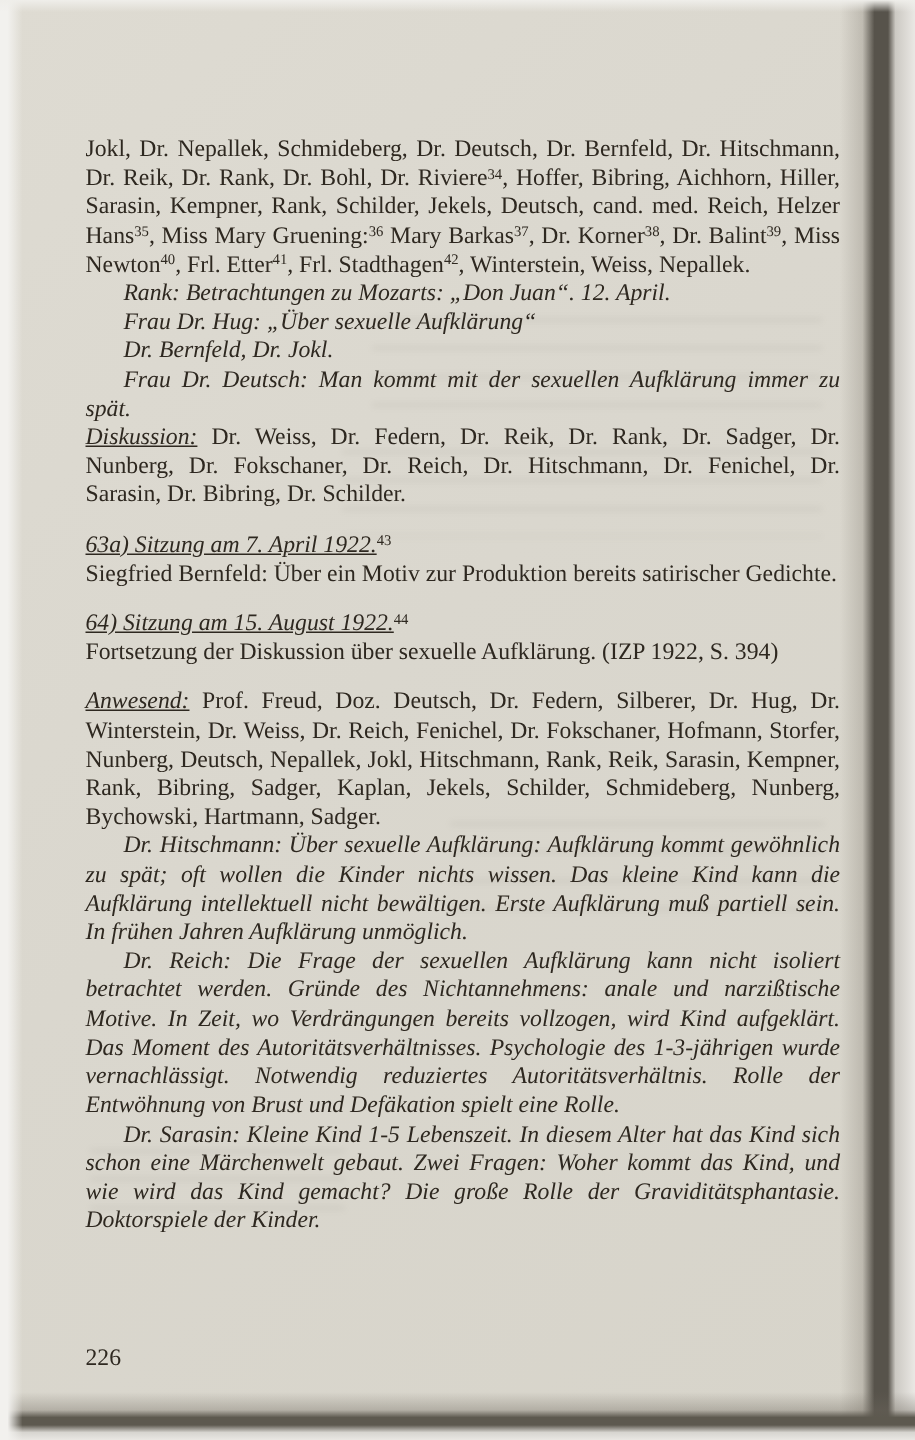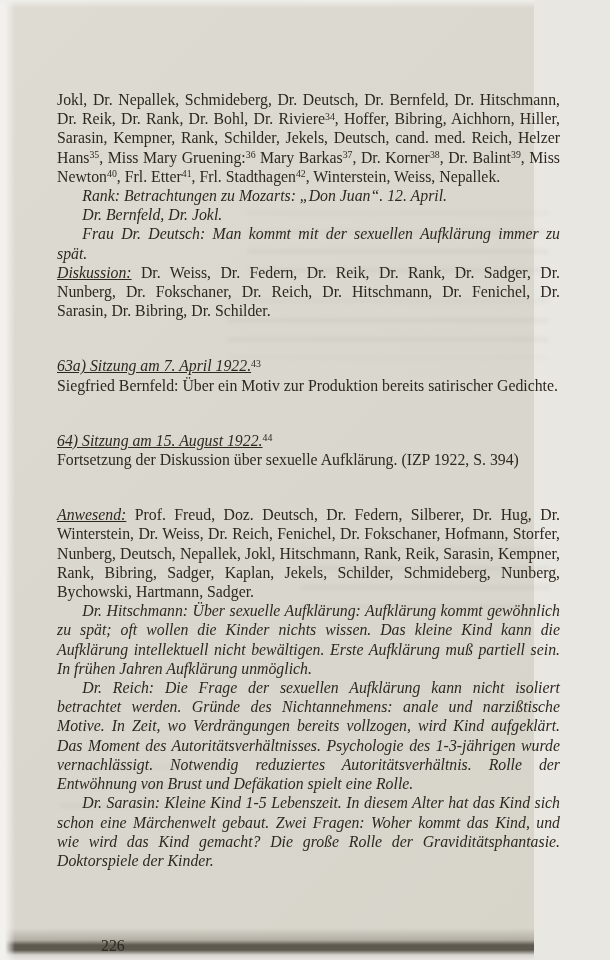--- a/index.html
+++ b/index.html
@@ -5,21 +5,21 @@
   html, body {
     margin: 0;
     padding: 0;
     width: 610px;
     height: 960px;
     overflow: hidden;
     background: #e9e7e2;
   }
   .scan {
     position: relative;
-    width: 534px;
+    width: 610px;
     height: 960px;
     font-family: "Liberation Serif", "DejaVu Serif", serif;
     background:
       
       linear-gradient(180deg, #efeeea 0px, rgba(239,238,234,0) 8px),
       
       linear-gradient(90deg, #f2f1ee 0px, #f2f1ee 5px, rgba(242,241,238,0) 15px),
       
       linear-gradient(180deg, rgba(0,0,0,0) 0px, rgba(0,0,0,0) 928px, rgba(110,104,94,0.35) 940px, #5d594f 945px, #5d594f 950px, #d7d5d0 955px, #e9e7e3 960px),
       
@@ -34,37 +34,36 @@
     width: 503px;
     color: #2e2820;
     font-size: 15.8px;
     line-height: 19.2px;
     text-align: justify;
     hyphens: auto;
     -webkit-hyphens: auto;
   }
   .text-block p { margin: 0; }
   .text-block p.indent { text-indent: 1.6em; font-style: italic; }
-  .text-block p.gap { margin-top: 36px; }
+  .text-block p.gap { margin-top: 14px; }
   .text-block em { font-style: italic; text-decoration: underline; }
   .text-block sup {
     font-size: 0.62em;
     line-height: 0;
     vertical-align: baseline;
     position: relative;
     top: -0.45em;
   }
   .page-number {
     position: absolute;
     left: 57px;
-    top: 936px;
+    top: 896px;
     color: #2e2820;
     font-size: 15.8px;
     line-height: 19.2px;
-    margin-left: 44px;
   }
   
   .ghost {
     position: absolute;
     pointer-events: none;
     background: repeating-linear-gradient(180deg, #817c70 0px, #817c70 2.5px, rgba(0,0,0,0) 2.5px, rgba(0,0,0,0) 19px);
     filter: blur(2px);
     opacity: 0.11;
   }
   .ghost-1 { left: 248px; top: 212px; width: 300px; height: 66px; }
@@ -77,20 +76,21 @@
 
 <div class="scan">
   <div class="ghost ghost-1"></div>
   <div class="ghost ghost-2"></div>
   <div class="ghost ghost-3"></div>
   <div class="ghost ghost-4"></div>
 
   <div class="text-block">
       <p class=""><span>Jokl, Dr. Nepallek, Schmideberg, Dr. Deutsch, Dr. Bernfeld, Dr. Hitschmann, Dr. Reik, Dr. Rank, Dr. Bohl, Dr. Riviere</span><sup>34</sup><span>, Hoffer, Bibring, Aichhorn, Hiller, Sarasin, Kempner, Rank, Schilder, Jekels, Deutsch, cand. med. Reich, Helzer Hans</span><sup>35</sup><span>, Miss Mary Gruening:</span><sup>36</sup><span> Mary Barkas</span><sup>37</sup><span>, Dr. Korner</span><sup>38</sup><span>, Dr. Balint</span><sup>39</sup><span>, Miss Newton</span><sup>40</sup><span>, Frl. Etter</span><sup>41</sup><span>, Frl. Stadthagen</span><sup>42</sup><span>, Winterstein, Weiss, Nepallek.</span></p>
       <p class="indent "><span>Rank: Betrachtungen zu Mozarts: „Don Juan“. 12. April.</span></p>
+      <p class="indent "><span>Frau Dr. Hug: „Über sexuelle Aufklärung“</span></p>
       <p class="indent "><span>Dr. Bernfeld, Dr. Jokl.</span></p>
       <p class="indent "><span>Frau Dr. Deutsch: Man kommt mit der sexuellen Aufklärung immer zu spät.</span></p>
       <p class=""><em>Diskussion:</em><span> Dr. Weiss, Dr. Federn, Dr. Reik, Dr. Rank, Dr. Sadger, Dr. Nunberg, Dr. Fokschaner, Dr. Reich, Dr. Hitschmann, Dr. Fenichel, Dr. Sarasin, Dr. Bibring, Dr. Schilder.</span></p>
       <p class="gap"><em>63a) Sitzung am 7. April 1922.</em><sup>43</sup></p>
       <p class=""><span>Siegfried Bernfeld: Über ein Motiv zur Produktion bereits satirischer Gedichte.</span></p>
       <p class="gap"><em>64) Sitzung am 15. August 1922.</em><sup>44</sup></p>
       <p class=""><span>Fortsetzung der Diskussion über sexuelle Aufklärung. (IZP 1922, S. 394)</span></p>
       <p class="gap"><em>Anwesend:</em><span> Prof. Freud, Doz. Deutsch, Dr. Federn, Silberer, Dr. Hug, Dr. Winterstein, Dr. Weiss, Dr. Reich, Fenichel, Dr. Fokschaner, Hofmann, Storfer, Nunberg, Deutsch, Nepallek, Jokl, Hitschmann, Rank, Reik, Sarasin, Kempner, Rank, Bibring, Sadger, Kaplan, Jekels, Schilder, Schmideberg, Nunberg, Bychowski, Hartmann, Sadger.</span></p>
       <p class="indent "><span>Dr. Hitschmann: Über sexuelle Aufklärung: Aufklärung kommt gewöhnlich zu spät; oft wollen die Kinder nichts wissen. Das kleine Kind kann die Aufklärung intellektuell nicht bewältigen. Erste Aufklärung muß partiell sein. In frühen Jahren Aufklärung unmöglich.</span></p>
       <p class="indent "><span>Dr. Reich: Die Frage der sexuellen Aufklärung kann nicht isoliert betrachtet werden. Gründe des Nichtannehmens: anale und narzißtische Motive. In Zeit, wo Verdrängungen bereits vollzogen, wird Kind aufgeklärt. Das Moment des Autoritätsverhältnisses. Psychologie des 1-3-jährigen wurde vernachlässigt. Notwendig reduziertes Autoritätsverhältnis. Rolle der Entwöhnung von Brust und Defäkation spielt eine Rolle.</span></p>

